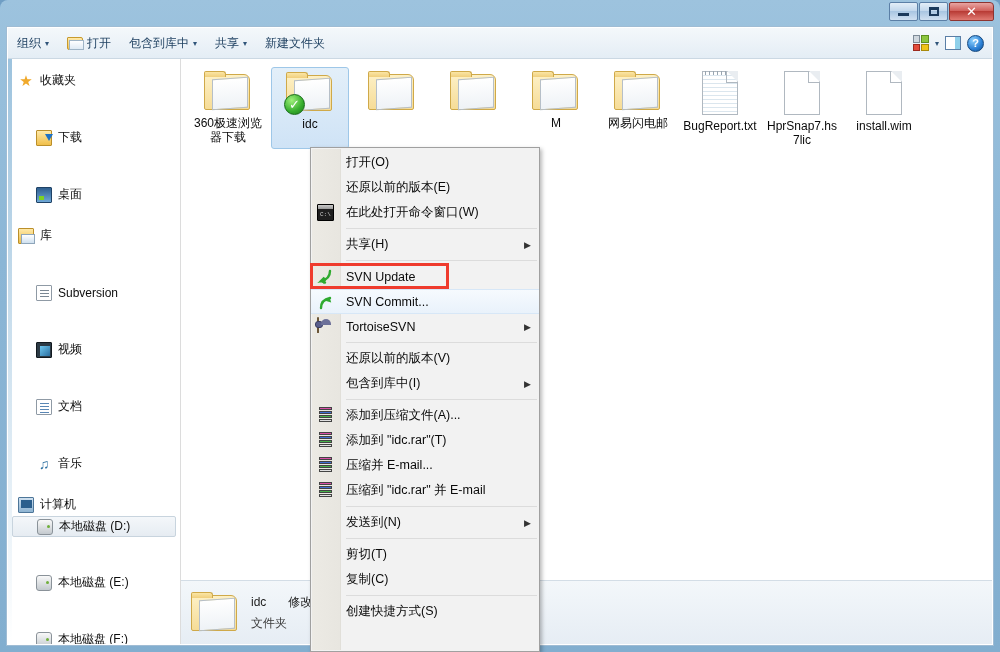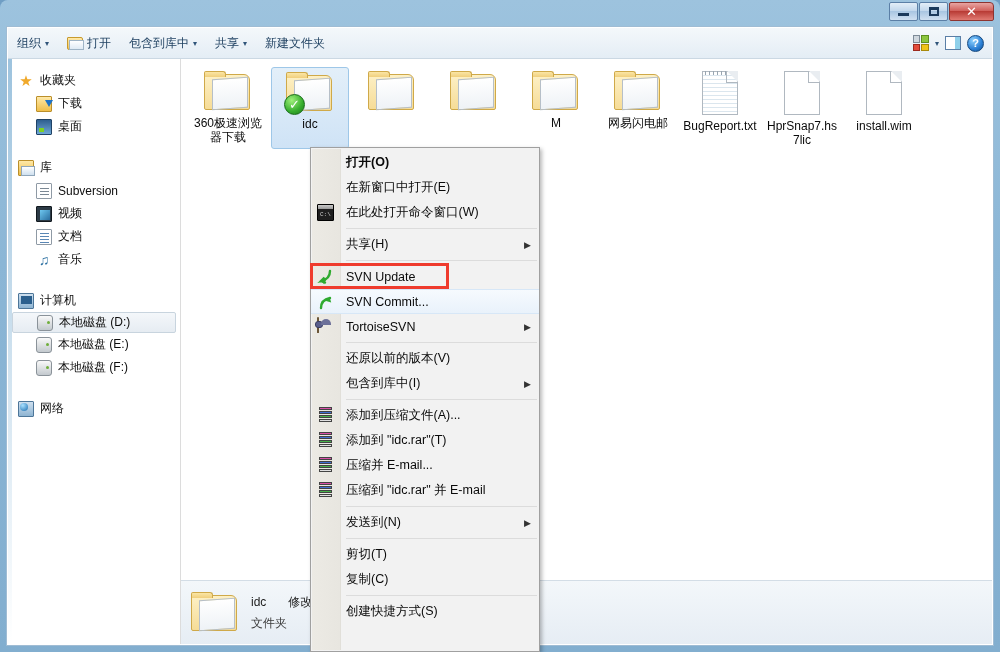--- a/index.html
+++ b/index.html
@@ -148,21 +148,21 @@
   #navpane {
     width: 173px; background: #fff; border-right: 1px solid #dcdcdc;
     position: relative; padding-top: 6px; overflow: hidden;
   }
   #navscroll {
     position:absolute; left:0; top:0; width:4px; height:100%;
     background: linear-gradient(180deg,#9dc3de,#ffffff);
   }
   .nav-root, .nav-child {
     display:flex; align-items:center; gap:6px;
-    font-size: 12px; color:#0d0d0d; height: 23px; padding-left: 14px;
+    font-size: 12px; color:#0d0d0d; height: 23px; padding-left: 14px; margin-top: 34px;
   }
   .nav-root { font-weight: normal; padding-left: 10px; margin-top: 4px;}
   .nav-child { padding-left: 28px; }
   .nav-child.selected {
     background: linear-gradient(180deg,#f4f7fa,#e6ecf2);
     border: 1px solid #c8d4de; border-radius:2px;
     margin: 0 4px 0 4px; padding-left: 24px; height: 21px;
   }
   .nav-gap { height: 14px; }
   .ico { width:16px; height:16px; flex:0 0 16px; position:relative; }
@@ -277,21 +277,21 @@
     background: linear-gradient(90deg,#eceae4 0%, #e8e6e0 100%);
     border-right: 1px solid #e1dfd9;
   }
   .mi {
     position: relative; height: 25px;
     display:flex; align-items:center;
     padding-left: 35px; padding-right: 8px;
     font-size: 12.5px; color: #0a0a0a;
     white-space: nowrap;
   }
-  .mi.bold { font-weight: bold; }
+  .mi.bold { font-weight: normal; }
   .mi.hover {
     background: linear-gradient(180deg,#f6fafe 0%, #e9f2fb 100%);
     border-top:1px solid #d7e7f7; border-bottom:1px solid #d7e7f7;
   }
   .mi .mi-ico { position:absolute; left:6px; top:4px; width:17px; height:17px; }
   .mi .arrow { margin-left:auto; font-size:9px; color:#333; }
   .msep { height:1px; background:#dcdcdc; margin: 3px 2px 3px 35px; }
 
   .ic-cmd { background:#1e1e1e; border:1px solid #000; border-radius:1px; position:relative;}
   .ic-cmd::before{content:'';position:absolute;left:0;right:0;top:0;height:4px;background:linear-gradient(180deg,#c9c9c9,#9a9a9a);}
@@ -581,21 +581,21 @@
     </div>
   </div>
 
   <div id="ctxmenu">
 
     <div class="mi bold">
       <span>打开(O)</span>
     </div>
 
     <div class="mi">
-      <span>在新窗口中打开(E)</span>
+      <span>还原以前的版本(E)</span>
     </div>
 
     <div class="mi">
       <span class="mi-ico ic-cmd"></span>
       <span>在此处打开命令窗口(W)</span>
     </div>
     <div class="msep"></div>
 
     <div class="mi">
       <span>共享(H)</span>

